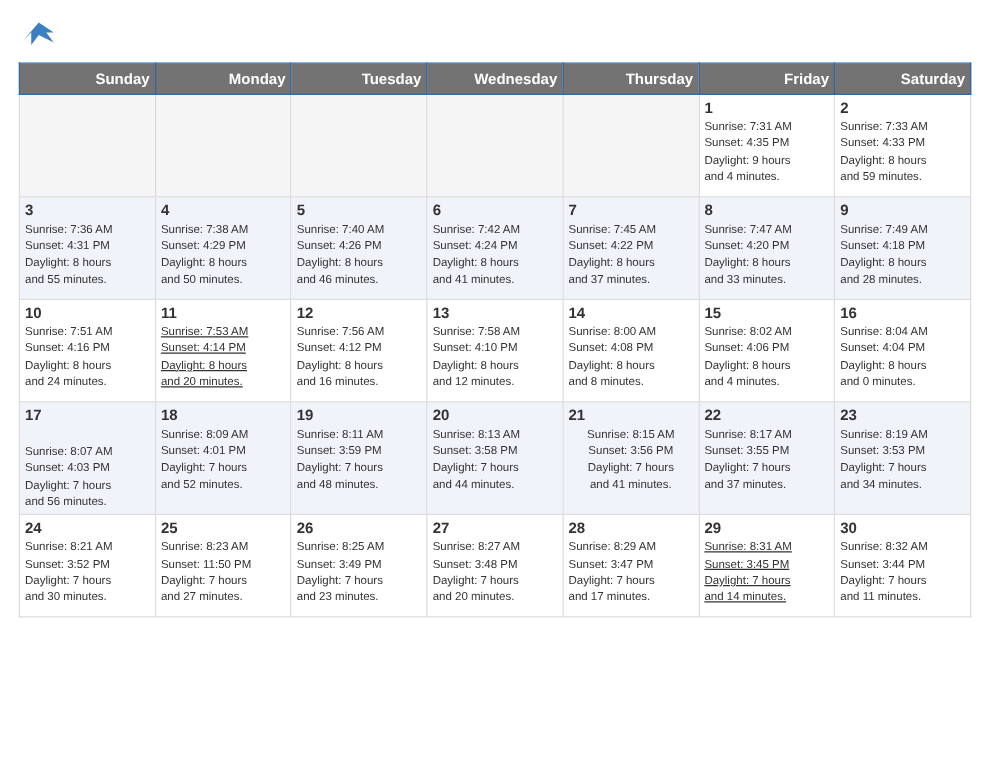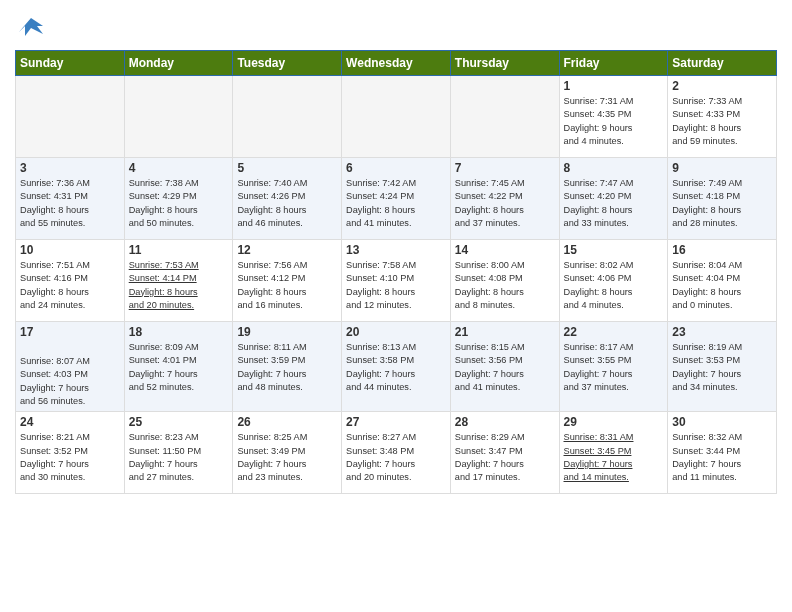--- a/index.html
+++ b/index.html
@@ -48,26 +48,26 @@
     }
     .location {
       font-size: 15px;
       color: #444;
     }
     .calendar {
       width: 100%;
       border-collapse: collapse;
     }
     .calendar th {
-      background-color: #4d7c0f;
+      background-color: #737373;
       color: #fff;
       font-size: 12px;
       font-weight: bold;
       padding: 5px 4px;
-      text-align: left;
+      text-align: right;
       border: 1px solid #2a6aaa;
     }
     .calendar td {
       width: calc(100%/7);
       vertical-align: top;
       border: 1px solid #ddd;
       padding: 3px 4px;
       font-size: 9.5px;
       color: #333;
       background: #fff;
@@ -277,21 +277,21 @@
           </td>
           <td>
             <span class="day-number">20</span>
             <div class="day-info" style="white-space: pre-line;">Sunrise: 8:13 AM
 Sunset: 3:58 PM
 Daylight: 7 hours
 and 44 minutes.</div>
           </td>
           <td>
             <span class="day-number">21</span>
-            <div class="day-info" style="white-space: pre-line;">Sunrise: 8:15 AM
+            <div class="day-info" style="white-space: pre-line; text-align: center;">Sunrise: 8:15 AM
 Sunset: 3:56 PM
 Daylight: 7 hours
 and 41 minutes.</div>
           </td>
           <td>
             <span class="day-number">22</span>
             <div class="day-info" style="white-space: pre-line;">Sunrise: 8:17 AM
 Sunset: 3:55 PM
 Daylight: 7 hours
 and 37 minutes.</div>

